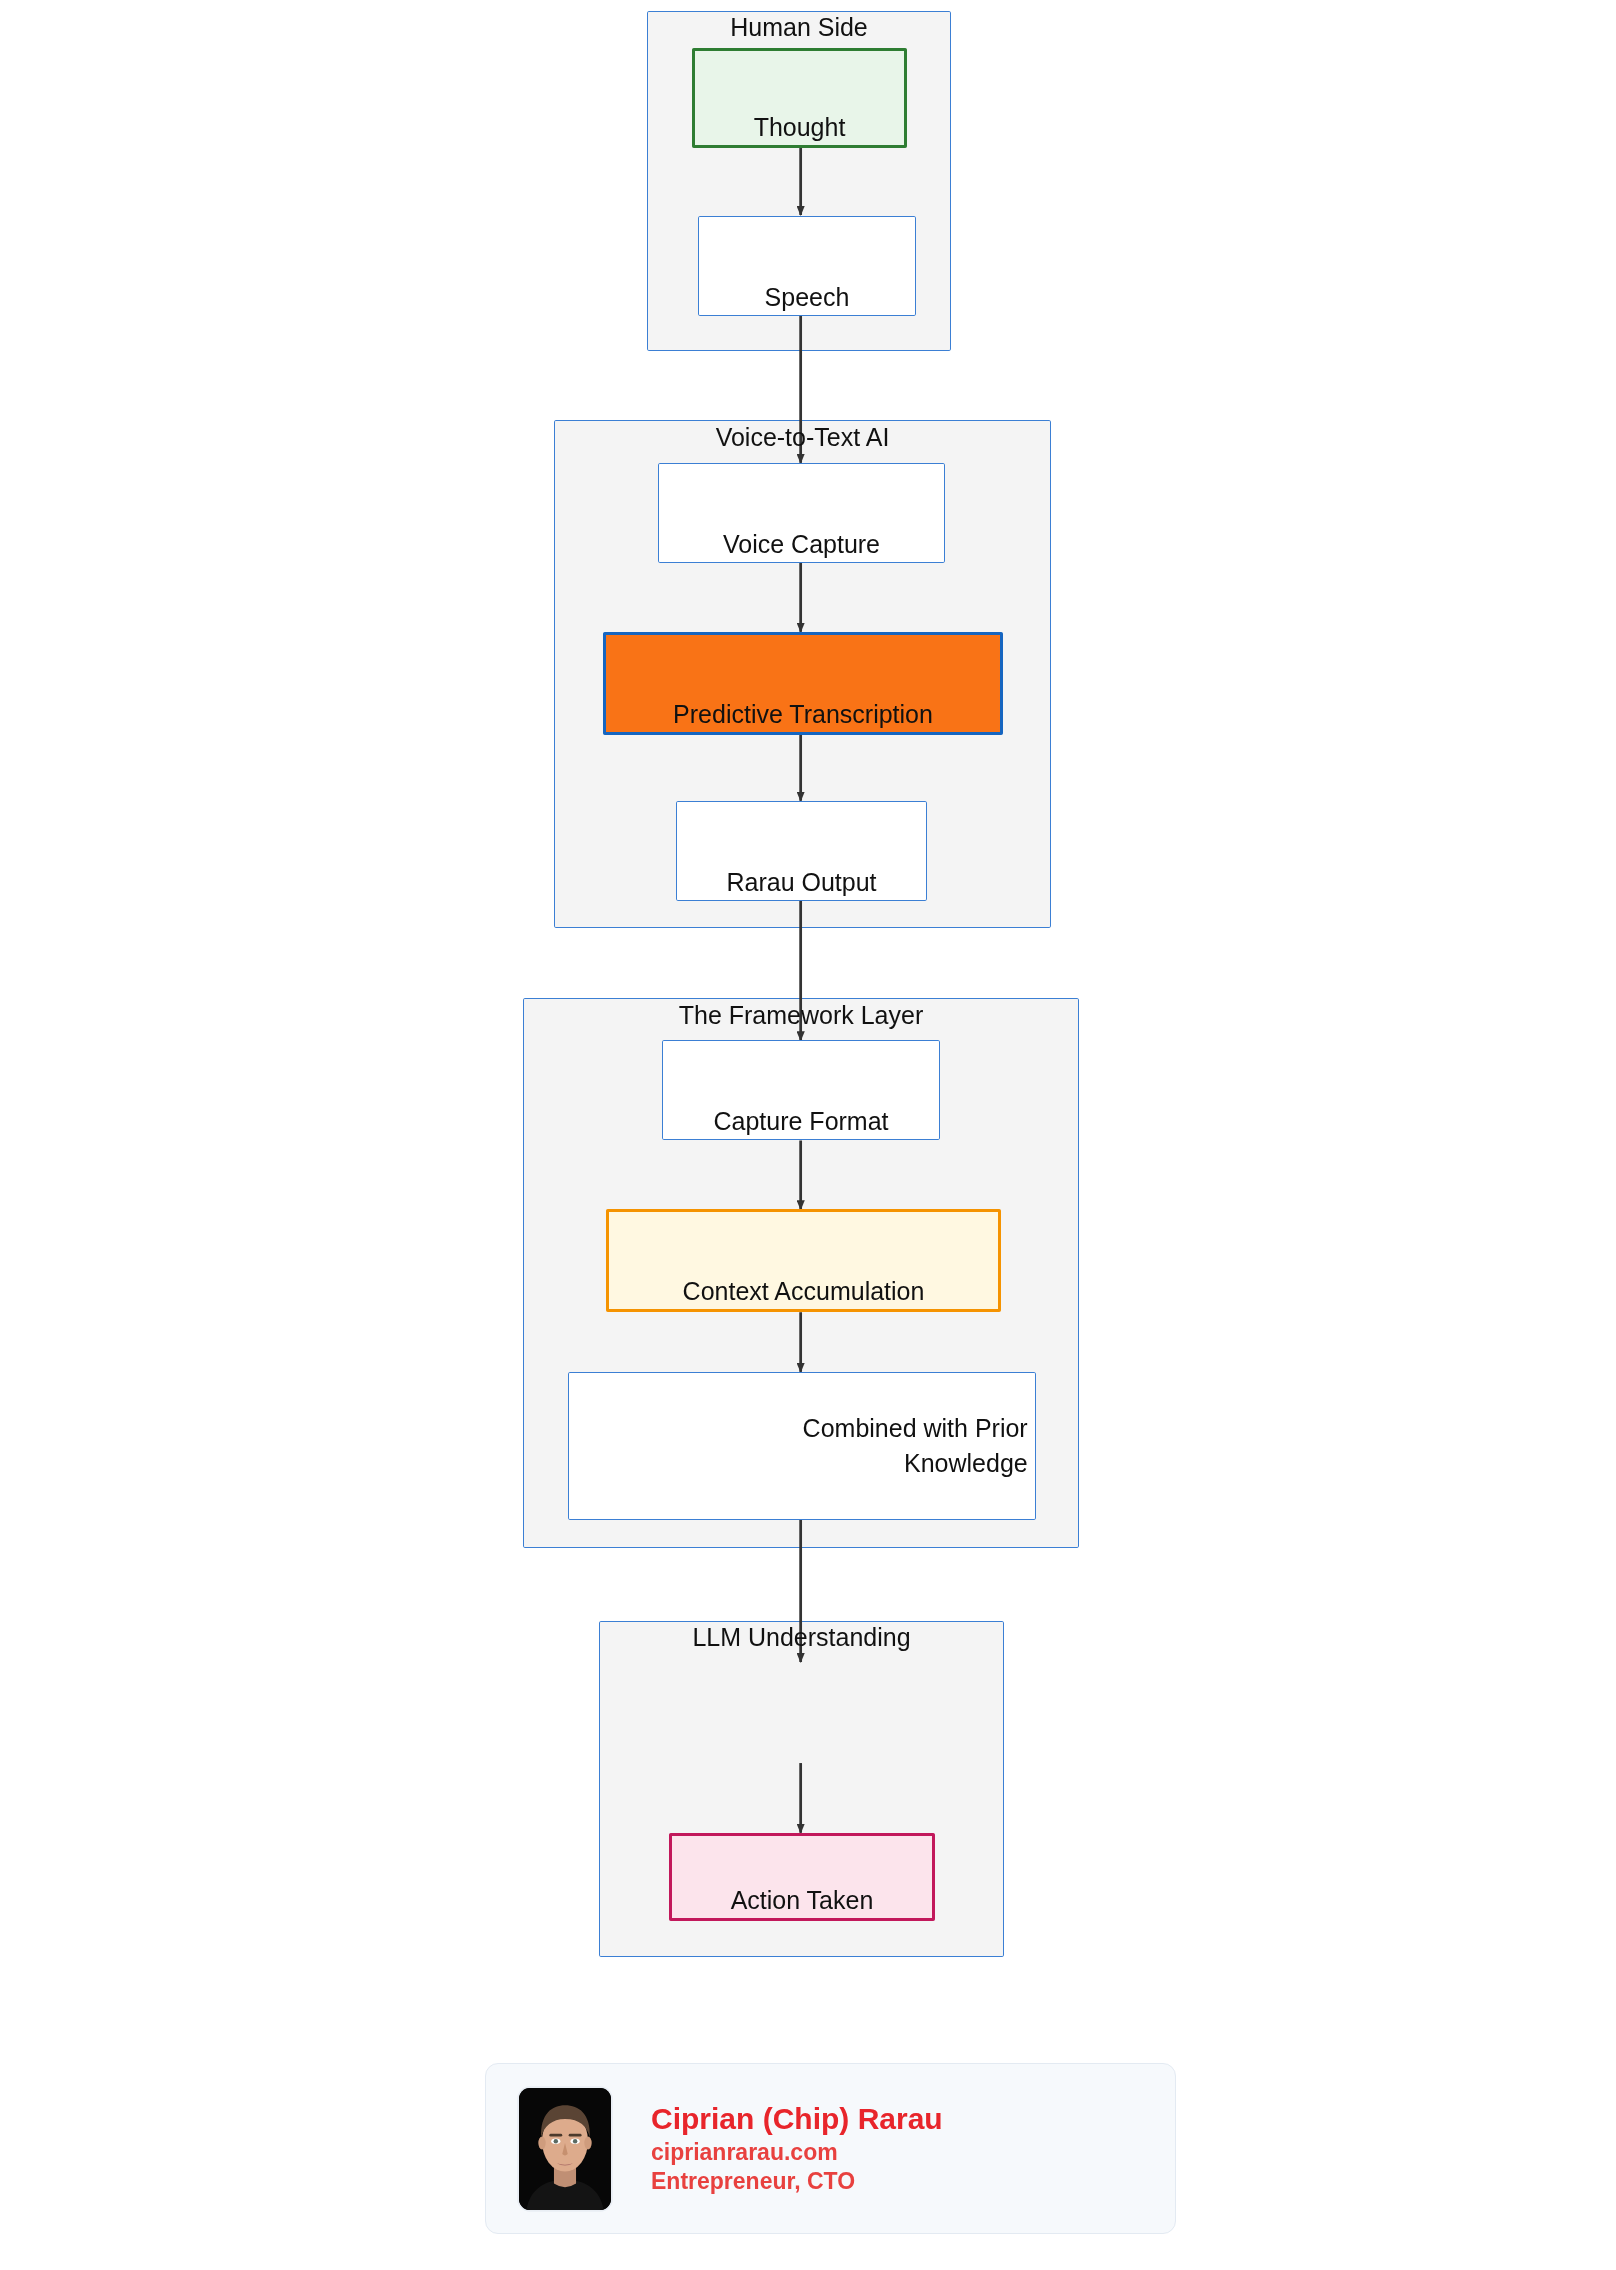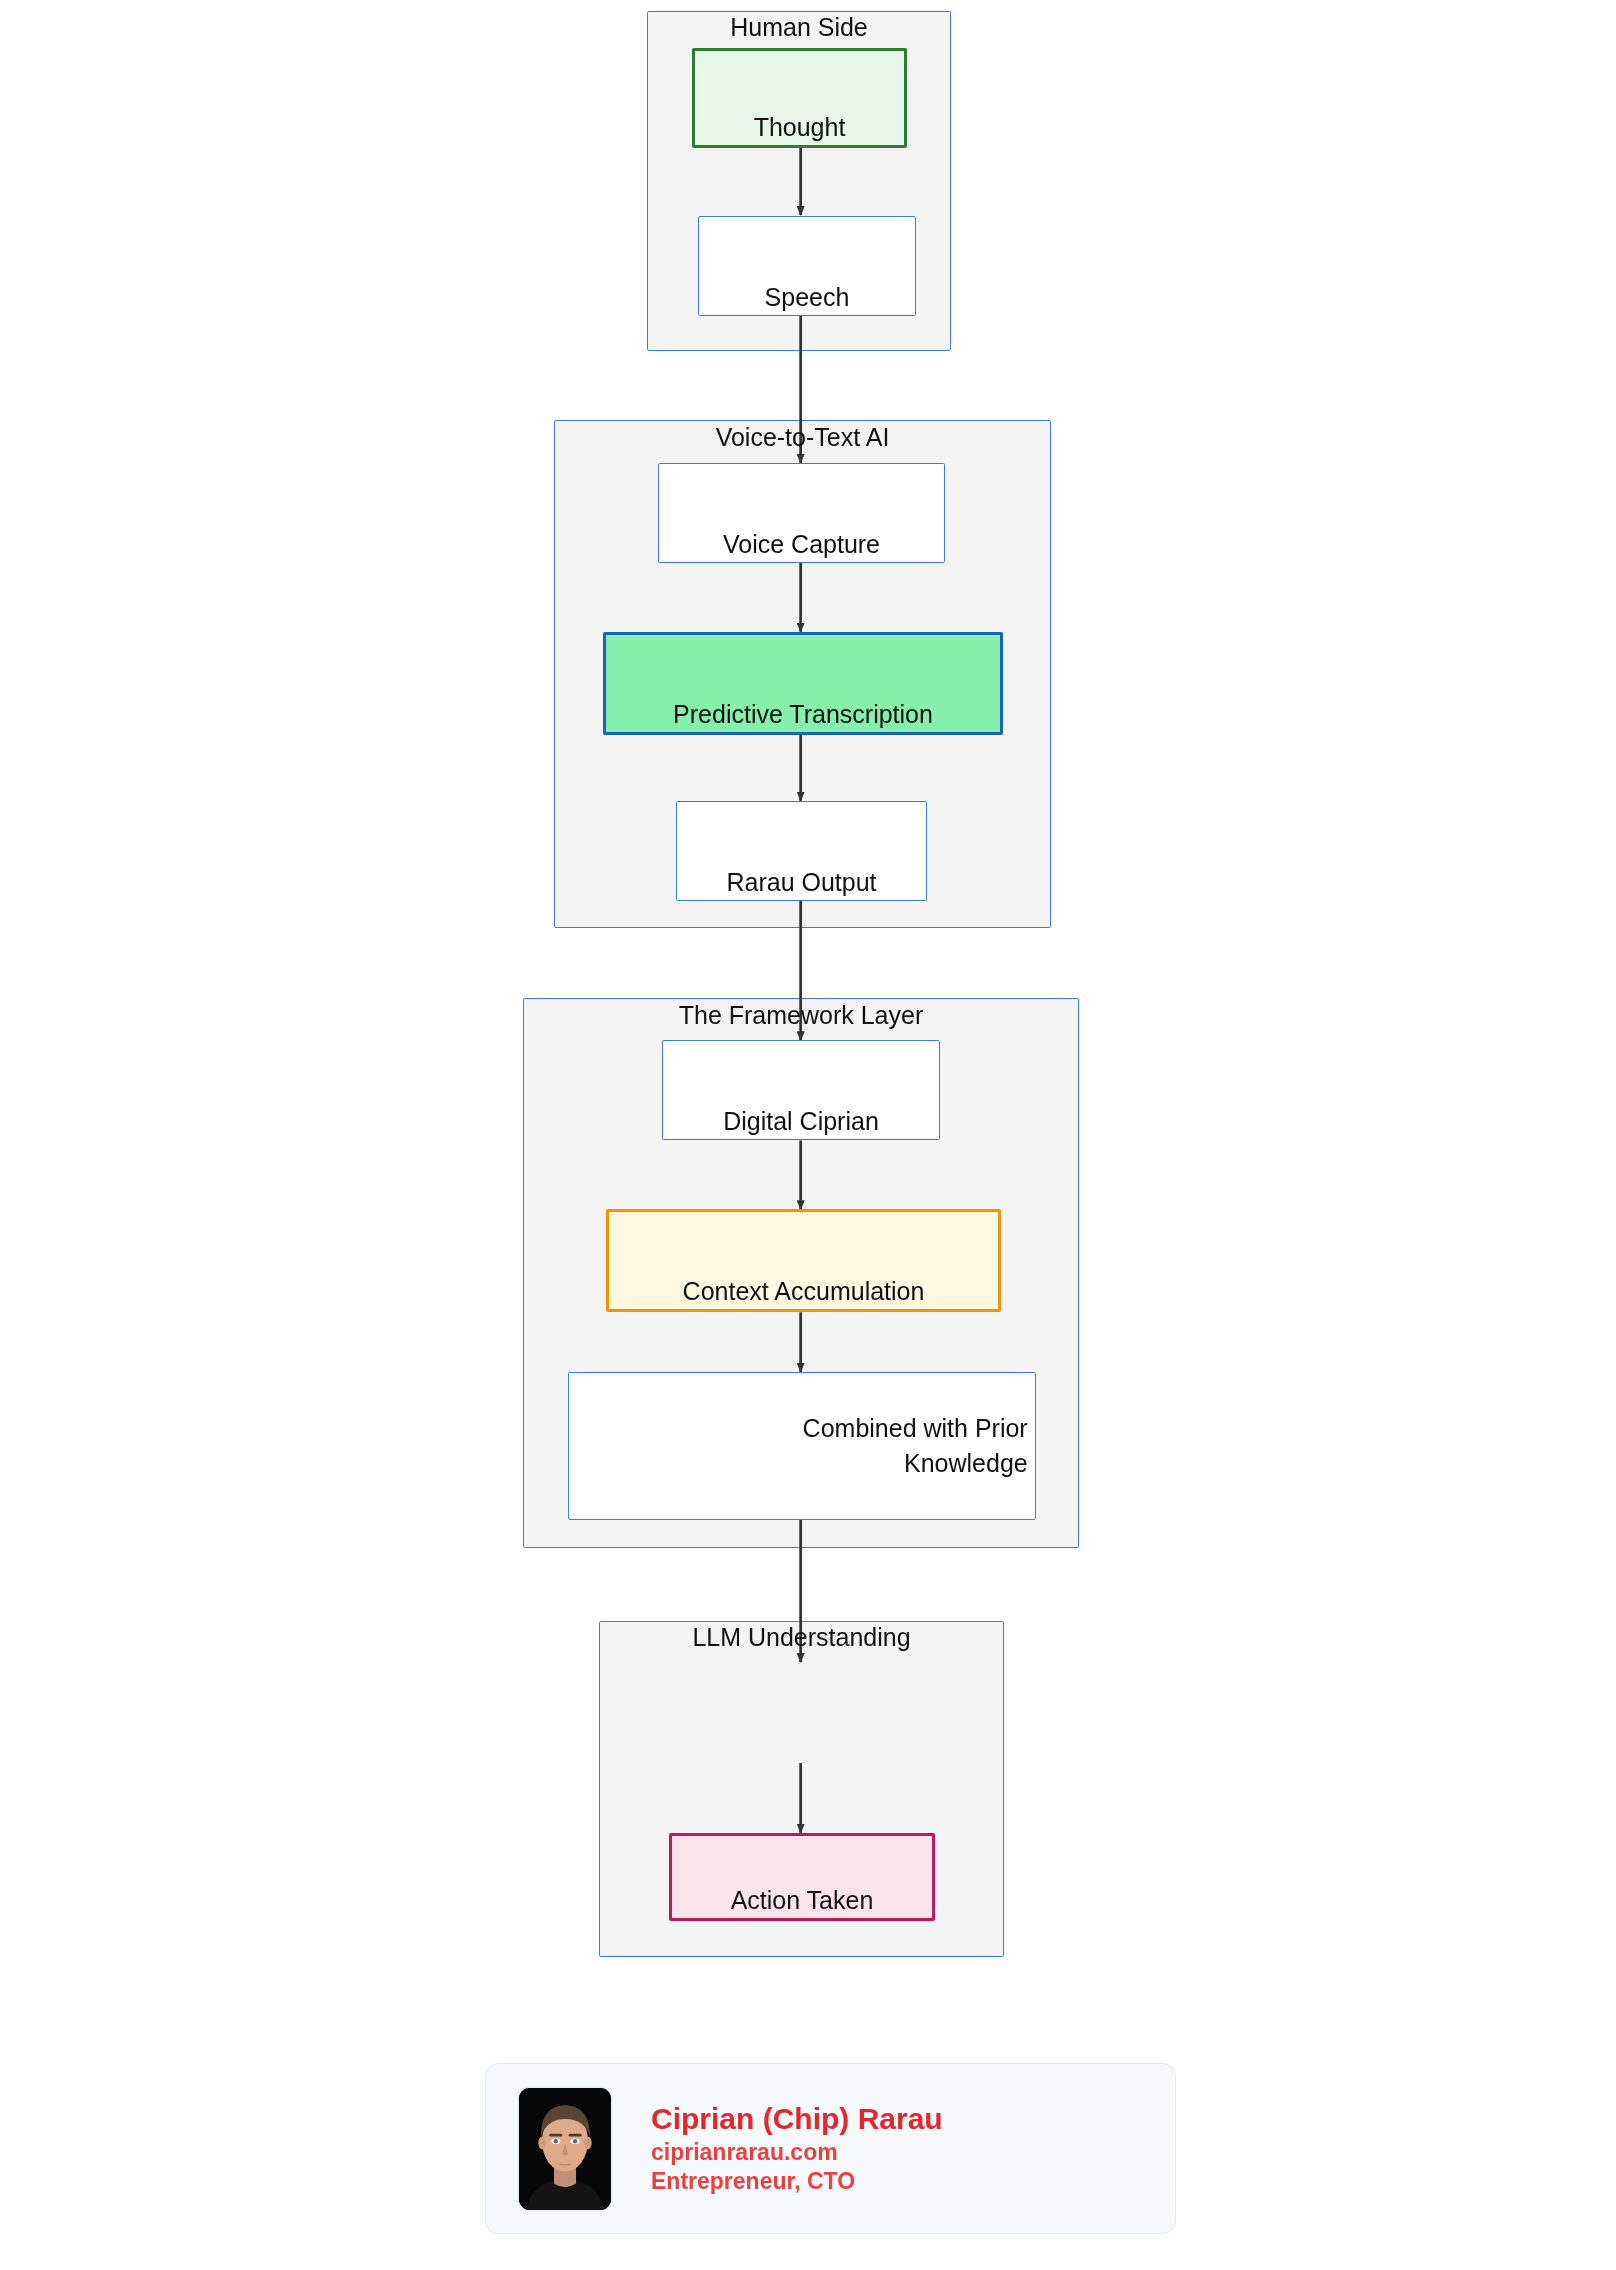--- a/index.html
+++ b/index.html
@@ -57,21 +57,21 @@
     border-radius: 1.8px;
     line-height: 1.42;
     z-index: 6;
     padding: 0 7.3px;
   }
   .node.green {
     background: #e8f5e9;
     border: 3.7px solid #2e7d32;
   }
   .node.blue {
-    background: #86efac;
+    background: #f97316;
     border: 3.7px solid #1565c0;
   }
   .node.orange {
     background: #fff8e1;
     border: 3.7px solid #f59300;
   }
   .node.pink {
     background: #fce4ec;
     border: 3.7px solid #c2185b;
   }
@@ -195,21 +195,21 @@
   </div>
 
   <div class="node" style="left:676px; top:801px; width:251px; height:100px;">
     <span>Rarau Output</span>
   </div>
 
   <div class="cluster" style="left:523px; top:998px; width:556px; height:550px;"></div>
   <div class="cluster-title" style="left:523px; top:1003px; width:556px;">The Framework Layer</div>
 
   <div class="node" style="left:662px; top:1040px; width:278px; height:100px;">
-    <span>Digital Ciprian</span>
+    <span>Capture Format</span>
   </div>
 
   <div class="node orange" style="left:606px; top:1209px; width:395px; height:103px;">
     <span>Context Accumulation</span>
   </div>
 
   <div class="node" style="left:568px; top:1372px; width:468px; height:148px; flex-direction:column;">
     <span>Combined with Prior</span>
     <span>Knowledge</span>
   </div>

